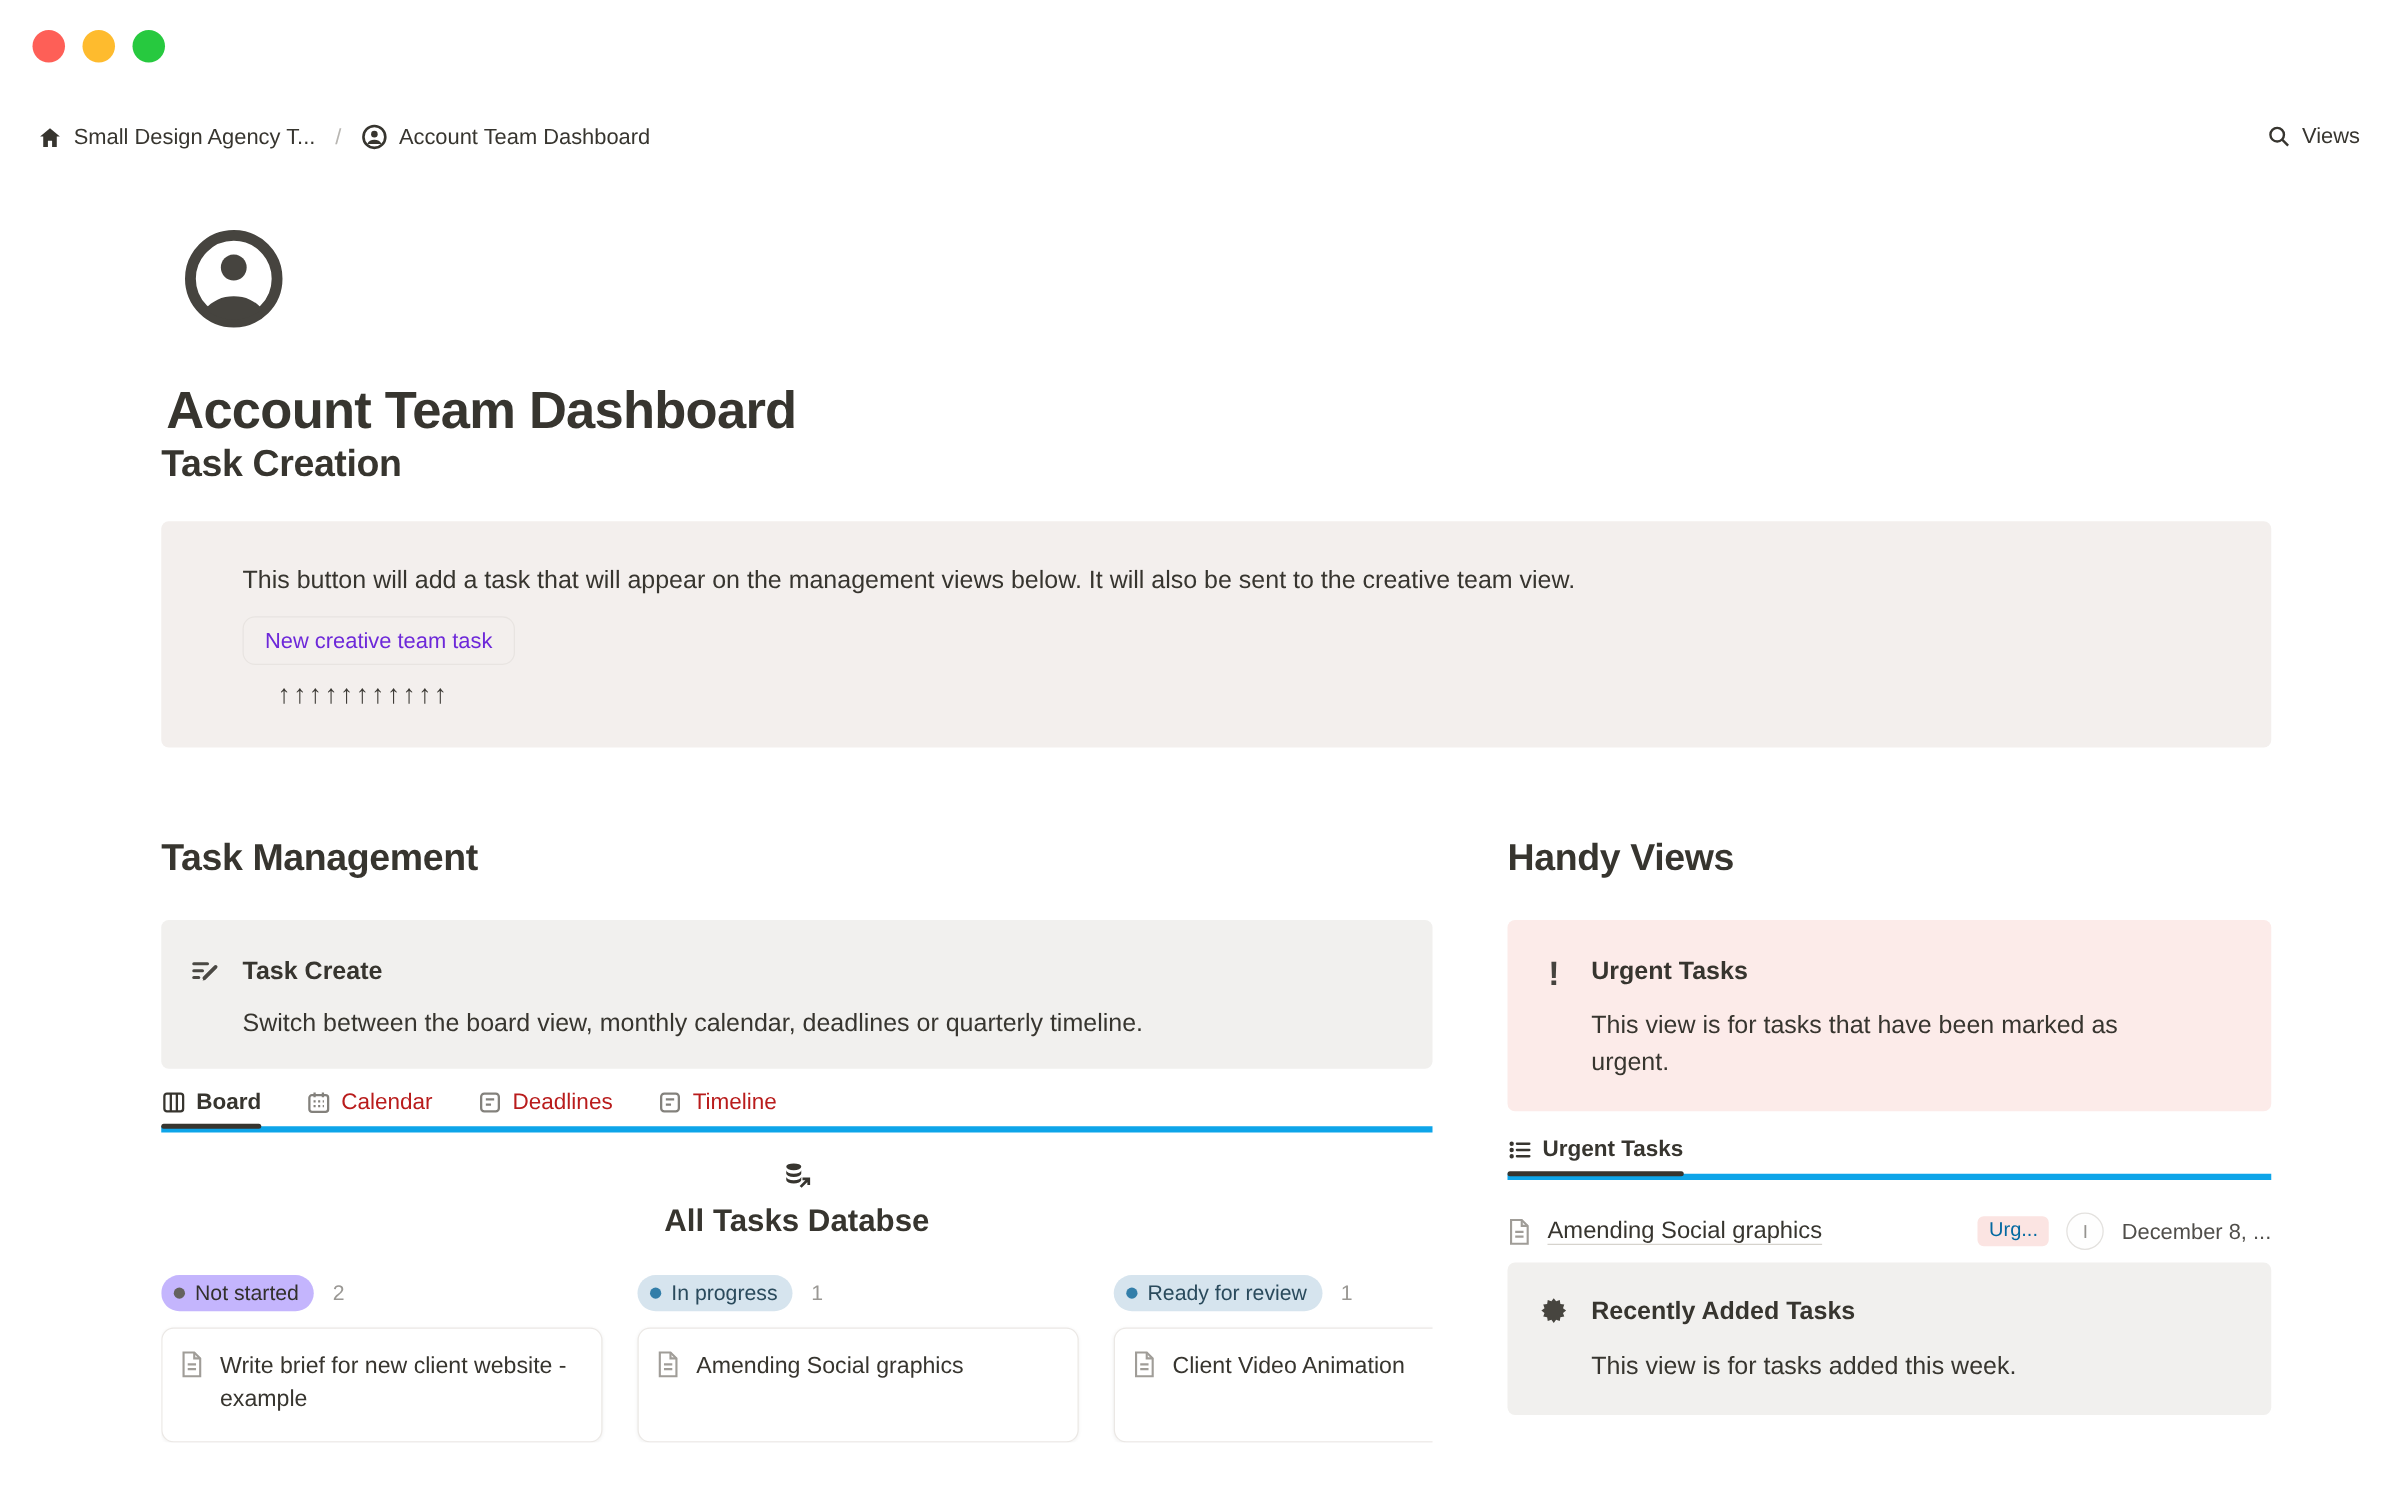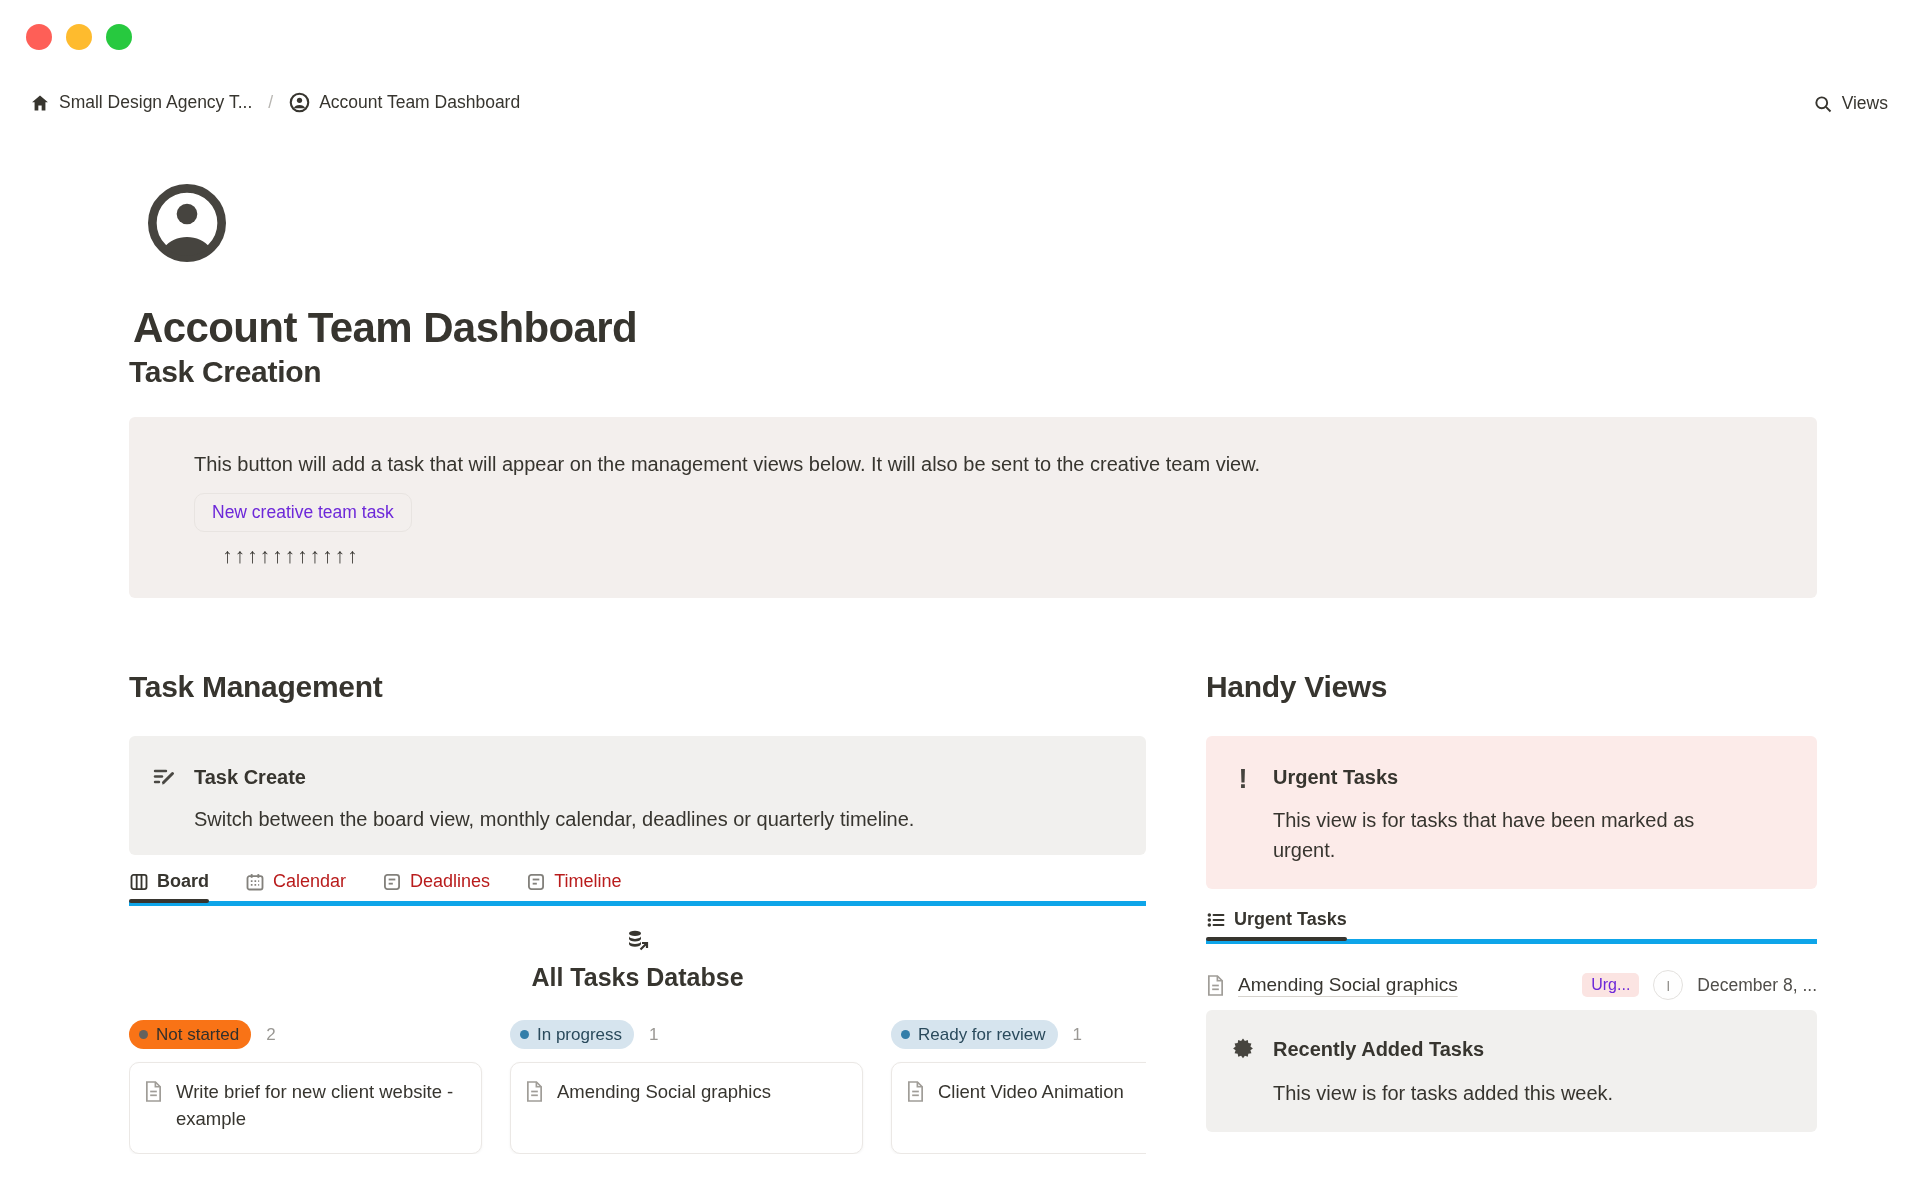--- a/index.html
+++ b/index.html
@@ -15,21 +15,21 @@
   
   .traffic { position:absolute; top:24px; left:26px; display:flex; gap:14px; }
   .traffic span { width:26px; height:26px; border-radius:50%; }
   .tl-red { background:#fe5f57; }
   .tl-yellow { background:#febb2e; }
   .tl-green { background:#27c93f; }
 
   
   .topbar {
     position:absolute; top:90px; left:0; right:0; height:32px;
-    display:flex; align-items:flex-start; justify-content:space-between;
+    display:flex; align-items:flex-end; justify-content:space-between;
     padding:0 26px; font-size:17.5px;
   }
   .crumbs { display:flex; align-items:center; gap:10px; }
   .crumb { display:flex; align-items:center; gap:9px; padding:2px 4px; border-radius:4px; cursor:pointer; }
   .crumb-sep { color:#b8b6b2; padding:0 2px; }
   .search-btn { display:flex; align-items:center; gap:9px; padding:3px 6px; border-radius:4px; cursor:pointer; }
 
   
   .main { position:absolute; top:183px; left:129px; width:1688px; }
 
@@ -90,21 +90,21 @@
 
   
   .db-title { margin-top:22px; display:flex; align-items:center; gap:11px; font-size:25px; font-weight:700;flex-direction:column; }
   .board { margin-top:28px; display:flex; gap:28px; width:1017px; overflow:hidden; }
   .board-col { width:353px; flex:none; }
   .pill-line { display:flex; align-items:center; }
   .pill {
     display:inline-flex; align-items:center; gap:8px;
     height:29px; padding:0 12px 0 10px; border-radius:15px; font-size:17px;
   }
-  .pill-gray { background:#f97316; color:#32302c; }
+  .pill-gray { background:#c4b5fd; color:#32302c; }
   .pill-blue { background:#d6e4ee; color:#2a4a5c; }
   .dot { width:9px; height:9px; border-radius:50%; flex:none; }
   .dot-gray { background:#64625e; }
   .dot-blue { background:#337ea9; }
   .col-count { margin-left:15px; font-size:17px; color:#9a9894; }
   .card {
     margin-top:13px; background:#fff; border:1px solid #ebe8e5;
     box-shadow:0 1px 3px rgba(15,15,15,0.05); border-radius:10px;
     padding:15px 14px 17px 14px; display:flex; gap:13px;
     font-size:18.5px; line-height:27px; min-height:92px;
@@ -114,21 +114,21 @@
   
   .urgent-row { margin-top:26px; display:flex; align-items:center; gap:13px; }
   .urgent-row .doc { flex:none; }
   .urgent-title {
     font-size:19px; font-weight:500;
     text-decoration:underline; text-decoration-color:#d6d3cd; text-underline-offset:5px;
     white-space:nowrap;
   }
   .urgent-meta { margin-left:auto; display:flex; align-items:center; gap:14px; }
   .tag-urgent {
-    background:#fbe4e2; color:#6d28d9; font-size:16px;
+    background:#fbe4e2; color:#0369a1; font-size:16px;
     padding:3px 9px; border-radius:5px; white-space:nowrap;
   }
   .assignee {
     width:30px; height:30px; border-radius:50%;
     border:1px solid #e3e1de; background:#fefefe; color:#95938f;
     font-size:15px; display:flex; align-items:center; justify-content:center;
   }
   .row-date { font-size:17.5px; color:#504e4a; white-space:nowrap; }
 
   .excl { font-size:27px; font-weight:800; color:#45433e; line-height:28px; }

